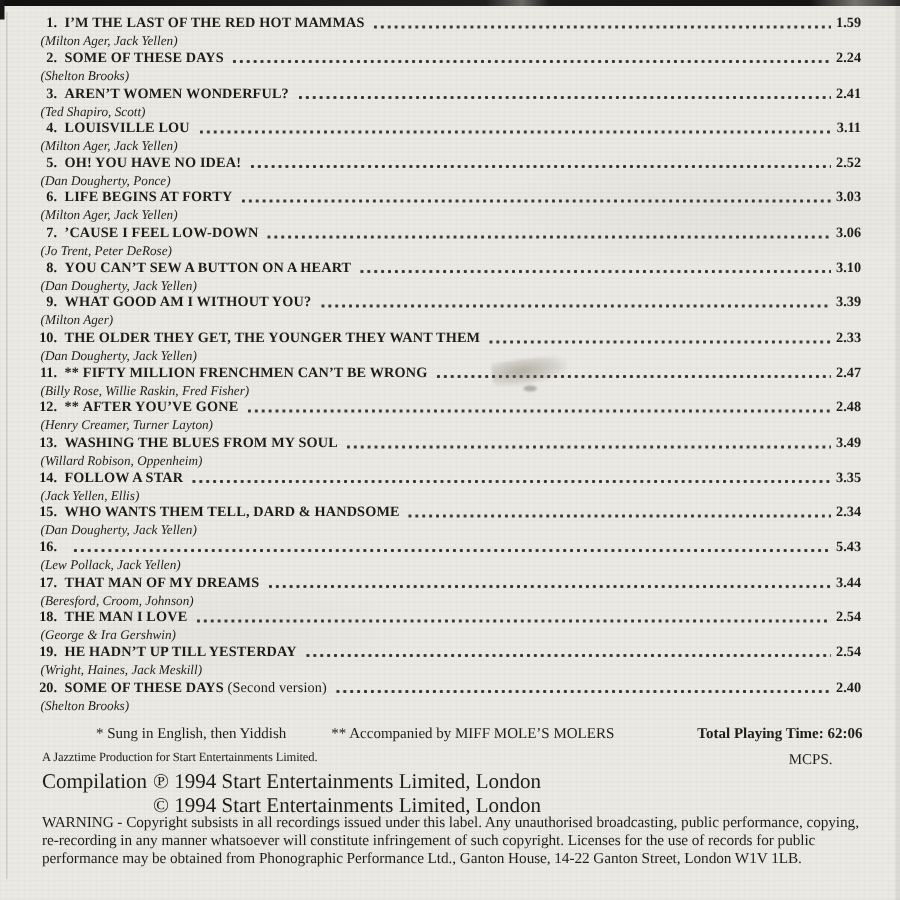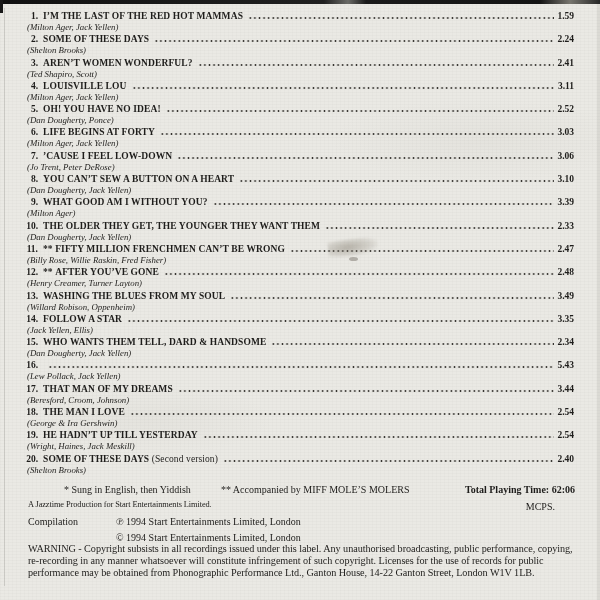--- a/index.html
+++ b/index.html
@@ -62,24 +62,24 @@
     position:absolute; top:484px; left:28px; right:25px;
     display:flex; align-items:flex-end; font-size:10px; white-space:nowrap;margin-left:36px;
   }
   .footnote-2 { margin-left:30px; }
   .footnote-spacer { flex:1; }
   .total { font-weight:bold; }
   .production { position:absolute; top:500px; left:28px; font-size:8.4px; letter-spacing:-0.1px; }
   .mcps { position:absolute; top:501px; right:45px; font-size:10px;margin-left:12px; }
   .compilation {
     position:absolute; top:514px; left:28px;
-    display:flex; font-size:10px; line-height:15.5px;gap:24px;
+    display:flex; font-size:14px; line-height:15.5px;
   }
   .compilation-label { width:60px; flex:none; }
-  .pc-lines { margin-left:4px; }
+  .pc-lines { margin-left:14px; }
   .warning {
     position:absolute; top:543px; left:28px; width:549px;
     font-size:10.2px; line-height:12.1px; letter-spacing:-0.05px;
   }
 </style>
 </head>
 <body>
 
 <div class="page">
   <div class="top-edge"></div>

